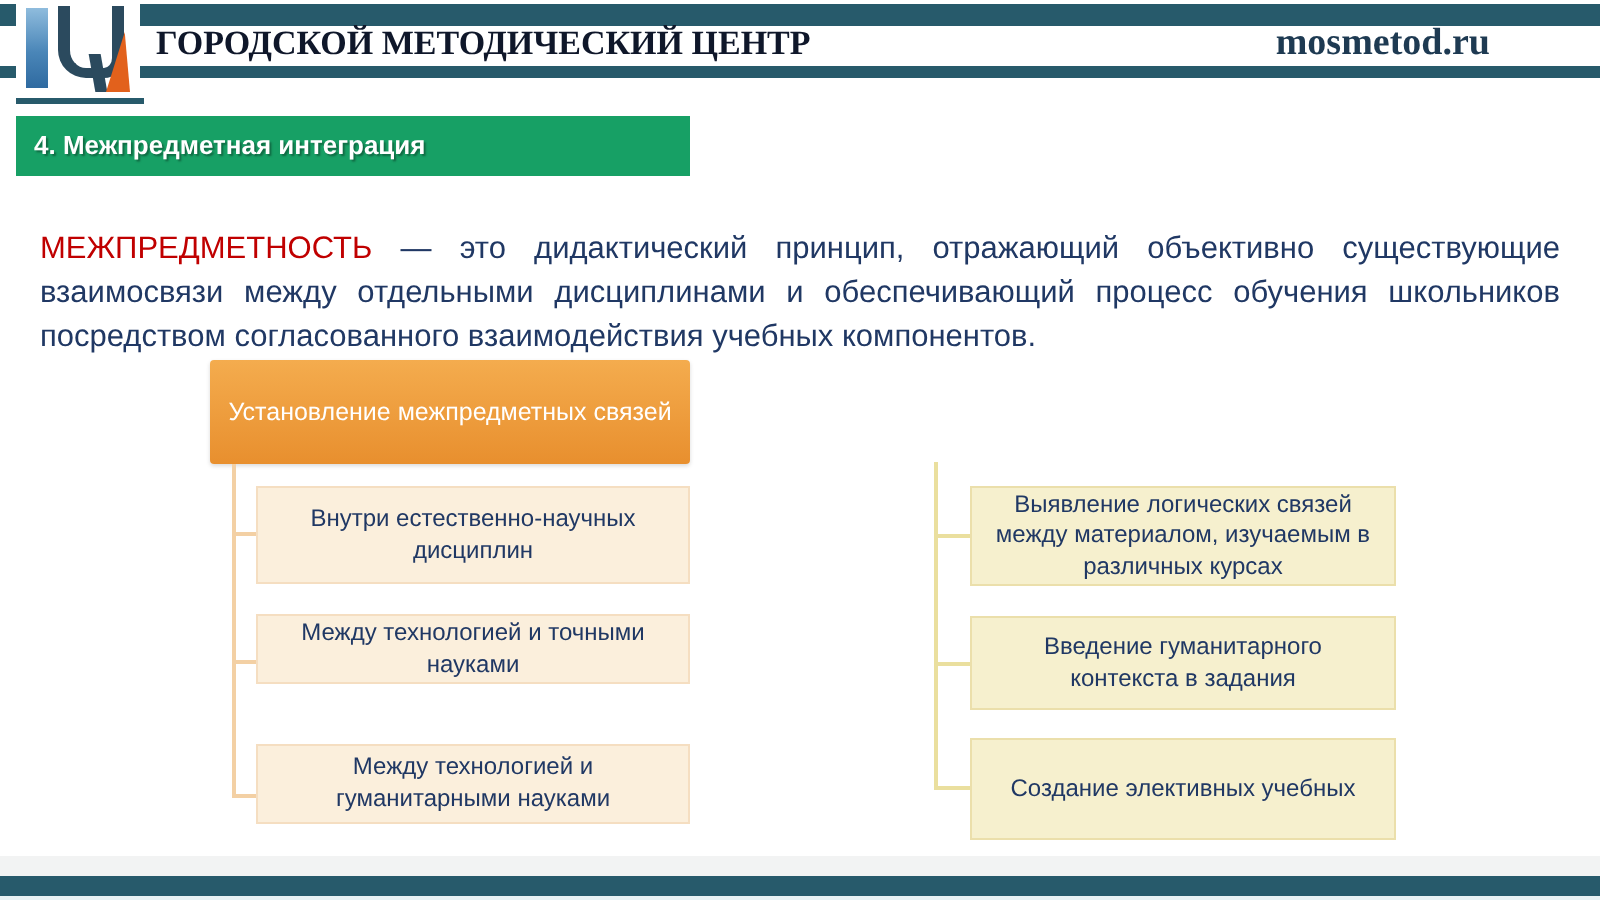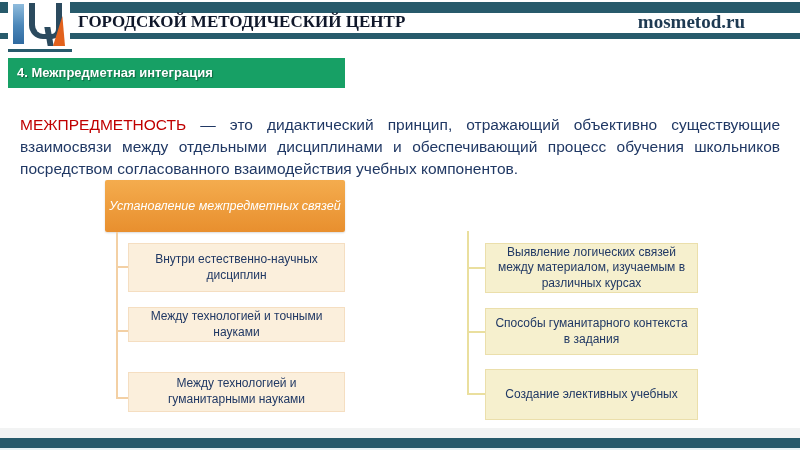--- a/index.html
+++ b/index.html
@@ -50,21 +50,21 @@
   .definition {
     position:absolute; left:20px; top:98px; width:760px;
     font-size:15.5px; line-height:1.42; color:var(--navy);
     text-align:justify;
   }
   .definition .term { color:var(--red); }
   
   .col-header {
     position:absolute; display:flex; align-items:center; justify-content:center;
     color:#fff; font-size:12.5px; text-align:center; box-sizing:border-box;
-    padding:4px 0; border-radius:2px; box-shadow:0 1px 2px rgba(0,0,0,0.15);font-style:italic;
+    padding:4px 0; border-radius:2px; box-shadow:0 1px 2px rgba(0,0,0,0.15);
   }
   .col-header.orange {
     left:105px; top:180px; width:240px; height:52px;
     background:linear-gradient(180deg, var(--orange-top) 0%, var(--orange-bottom) 100%);
   }
   .col-header.gold {
     left:455px; top:178px; width:248px; height:53px;
     background:var(--gold);
   }
   .node {
@@ -114,20 +114,20 @@
   <div class="conn h-left" style="top:397px"></div>
   <div class="node left-n" style="top:243px; height:49px">Внутри естественно-научных дисциплин</div>
   <div class="node left-n" style="top:307px; height:35px">Между технологией и точными науками</div>
   <div class="node left-n" style="top:372px; height:40px">Между технологией и гуманитарными науками</div>
 
   <div class="conn v-right"></div>
   <div class="conn h-right" style="top:267px"></div>
   <div class="conn h-right" style="top:331px"></div>
   <div class="conn h-right" style="top:393px"></div>
   <div class="node right-n" style="top:243px; height:50px">Выявление логических связей между материалом, изучаемым в различных курсах</div>
-  <div class="node right-n" style="top:308px; height:47px">Способы гуманитарного контекста в задания</div>
+  <div class="node right-n" style="top:308px; height:47px">Введение гуманитарного контекста в задания</div>
   <div class="node right-n" style="top:369px; height:51px">Создание элективных учебных</div>
 
   <div class="footer-gray"></div>
   <div class="footer-teal"></div>
   <div class="footer-strip"></div>
 
 </div>
 
 </body></html>

